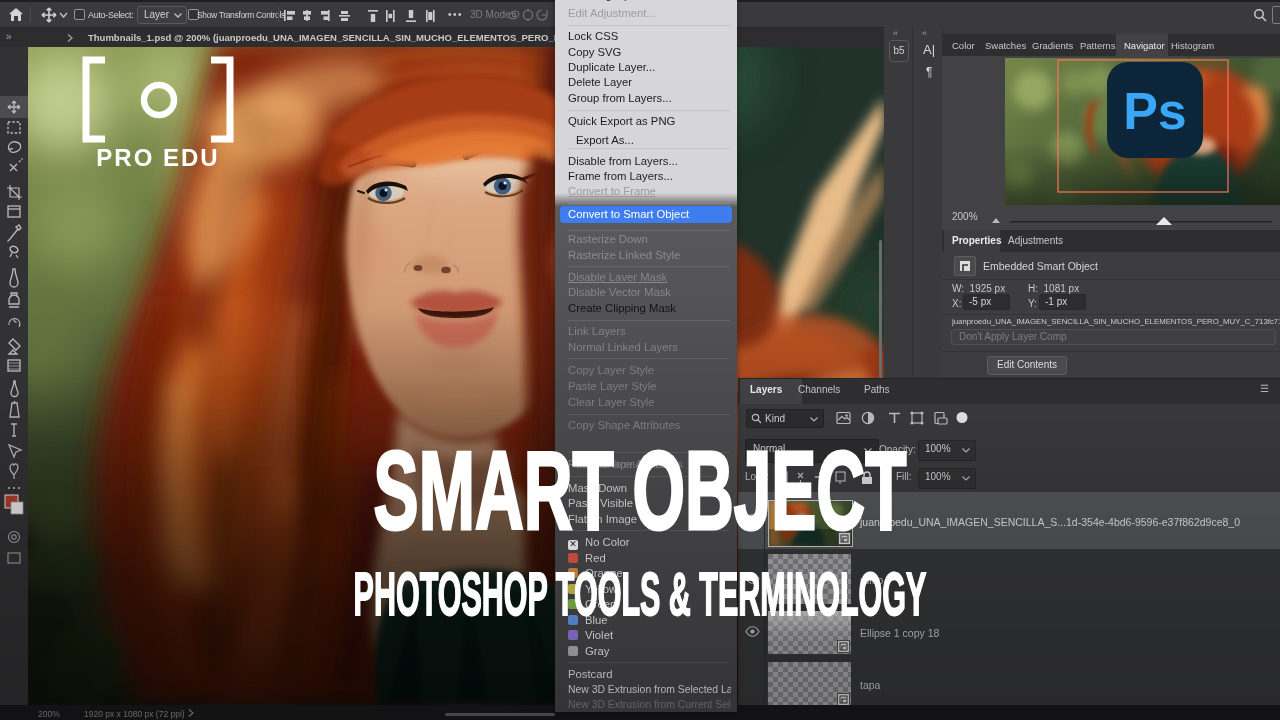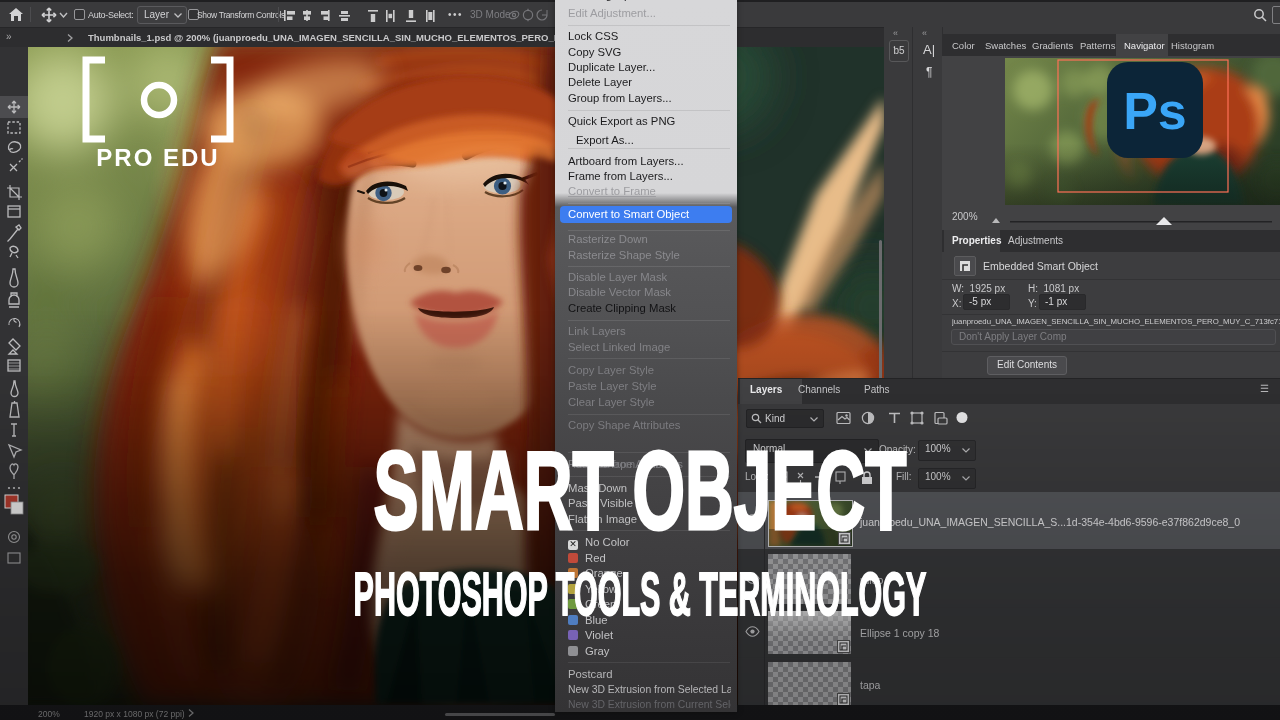--- a/index.html
+++ b/index.html
@@ -626,35 +626,35 @@
 <div class="sepl" style="top:25px;background:#c3c3c5;"></div>
 <div class="mi" style="top:28px;color:#1c1c1e;">Lock CSS</div>
 <div class="mi" style="top:43.5px;color:#1c1c1e;">Copy SVG</div>
 <div class="mi" style="top:59px;color:#1c1c1e;">Duplicate Layer...</div>
 <div class="mi" style="top:74px;color:#1c1c1e;">Delete Layer</div>
 <div class="mi" style="top:90px;color:#1c1c1e;">Group from Layers...</div>
 <div class="sepl" style="top:110px;background:#c3c3c5;"></div>
 <div class="mi" style="top:113px;color:#1c1c1e;">Quick Export as PNG</div>
 <div class="mi" style="top:132px;color:#1c1c1e;padding-left:8px;">Export As...</div>
 <div class="sepl" style="top:148px;background:#c3c3c5;"></div>
-<div class="mi" style="top:153px;color:#1c1c1e;">Artboard from Layers...</div>
+<div class="mi" style="top:153px;color:#1c1c1e;">Disable from Layers...</div>
 <div class="mi" style="top:168px;color:#1c1c1e;">Frame from Layers...</div>
 <div class="mi" style="top:183px;color:#9d9da1;text-decoration:underline;">Convert to Frame</div>
 <div class="sepl" style="top:202.5px;background:#88888c;"></div>
 <div style="position:absolute;top:206px;left:5px;right:5px;height:16.5px;background:#3d7df0;border-radius:4px;color:#fff;line-height:16.5px;padding-left:8px;">Convert to Smart Object</div>
 <div class="sepl" style="top:230px;background:rgba(255,255,255,0.10);"></div>
 <div class="mi" style="top:231px;color:#8b8b8f;">Rasterize Down</div>
-<div class="mi" style="top:246.5px;color:#8b8b8f;">Rasterize Shape Style</div>
+<div class="mi" style="top:246.5px;color:#8b8b8f;">Rasterize Linked Style</div>
 <div class="sepl" style="top:265.5px;background:rgba(255,255,255,0.10);"></div>
-<div class="mi" style="top:268.5px;color:#87878b;">Disable Layer Mask</div>
+<div class="mi" style="top:268.5px;color:#87878b;text-decoration:underline;">Disable Layer Mask</div>
 <div class="mi" style="top:284px;color:#87878b;">Disable Vector Mask</div>
 <div class="mi" style="top:300px;color:#131315;">Create Clipping Mask</div>
 <div class="sepl" style="top:320px;background:rgba(255,255,255,0.10);"></div>
 <div class="mi" style="top:323px;color:#828286;">Link Layers</div>
-<div class="mi" style="top:338.5px;color:#828286;">Select Linked Image</div>
+<div class="mi" style="top:338.5px;color:#828286;">Normal Linked Layers</div>
 <div class="sepl" style="top:358px;background:rgba(255,255,255,0.09);"></div>
 <div class="mi" style="top:362px;color:#7e7e82;">Copy Layer Style</div>
 <div class="mi" style="top:378px;color:#7e7e82;">Paste Layer Style</div>
 <div class="mi" style="top:394px;color:#7e7e82;">Clear Layer Style</div>
 <div class="sepl" style="top:413.5px;background:rgba(255,255,255,0.09);"></div>
 <div class="mi" style="top:417px;color:#7b7b7f;">Copy Shape Attributes</div>
 <div class="mi" style="top:456px;color:#7b7b7f;">Paste Shape Attributes</div>
 <div class="sepl" style="top:452px;background:rgba(255,255,255,0.09);"></div>
 <div class="mi" style="top:456px;color:#78787c;">Release from Isolation</div>
 <div class="sepl" style="top:476px;background:rgba(255,255,255,0.09);"></div>

